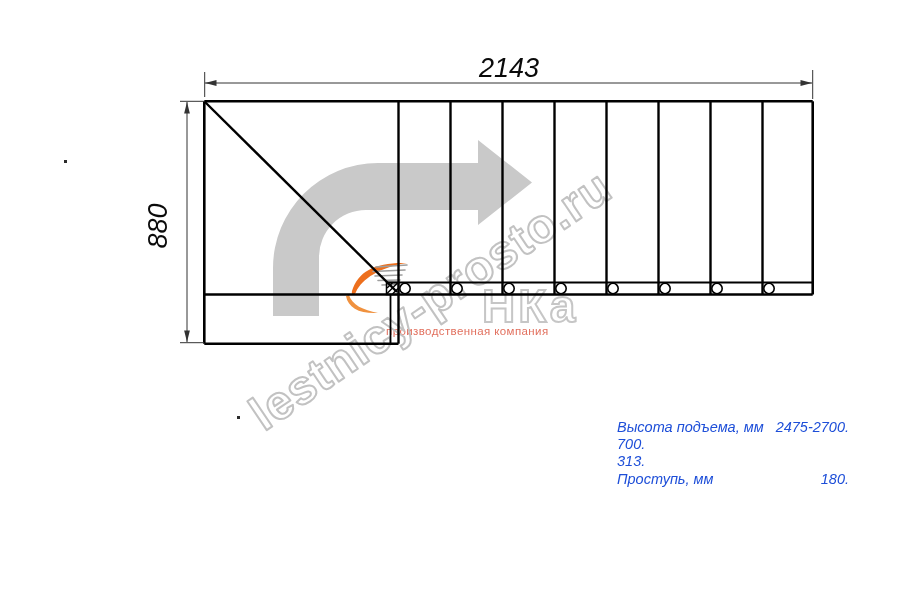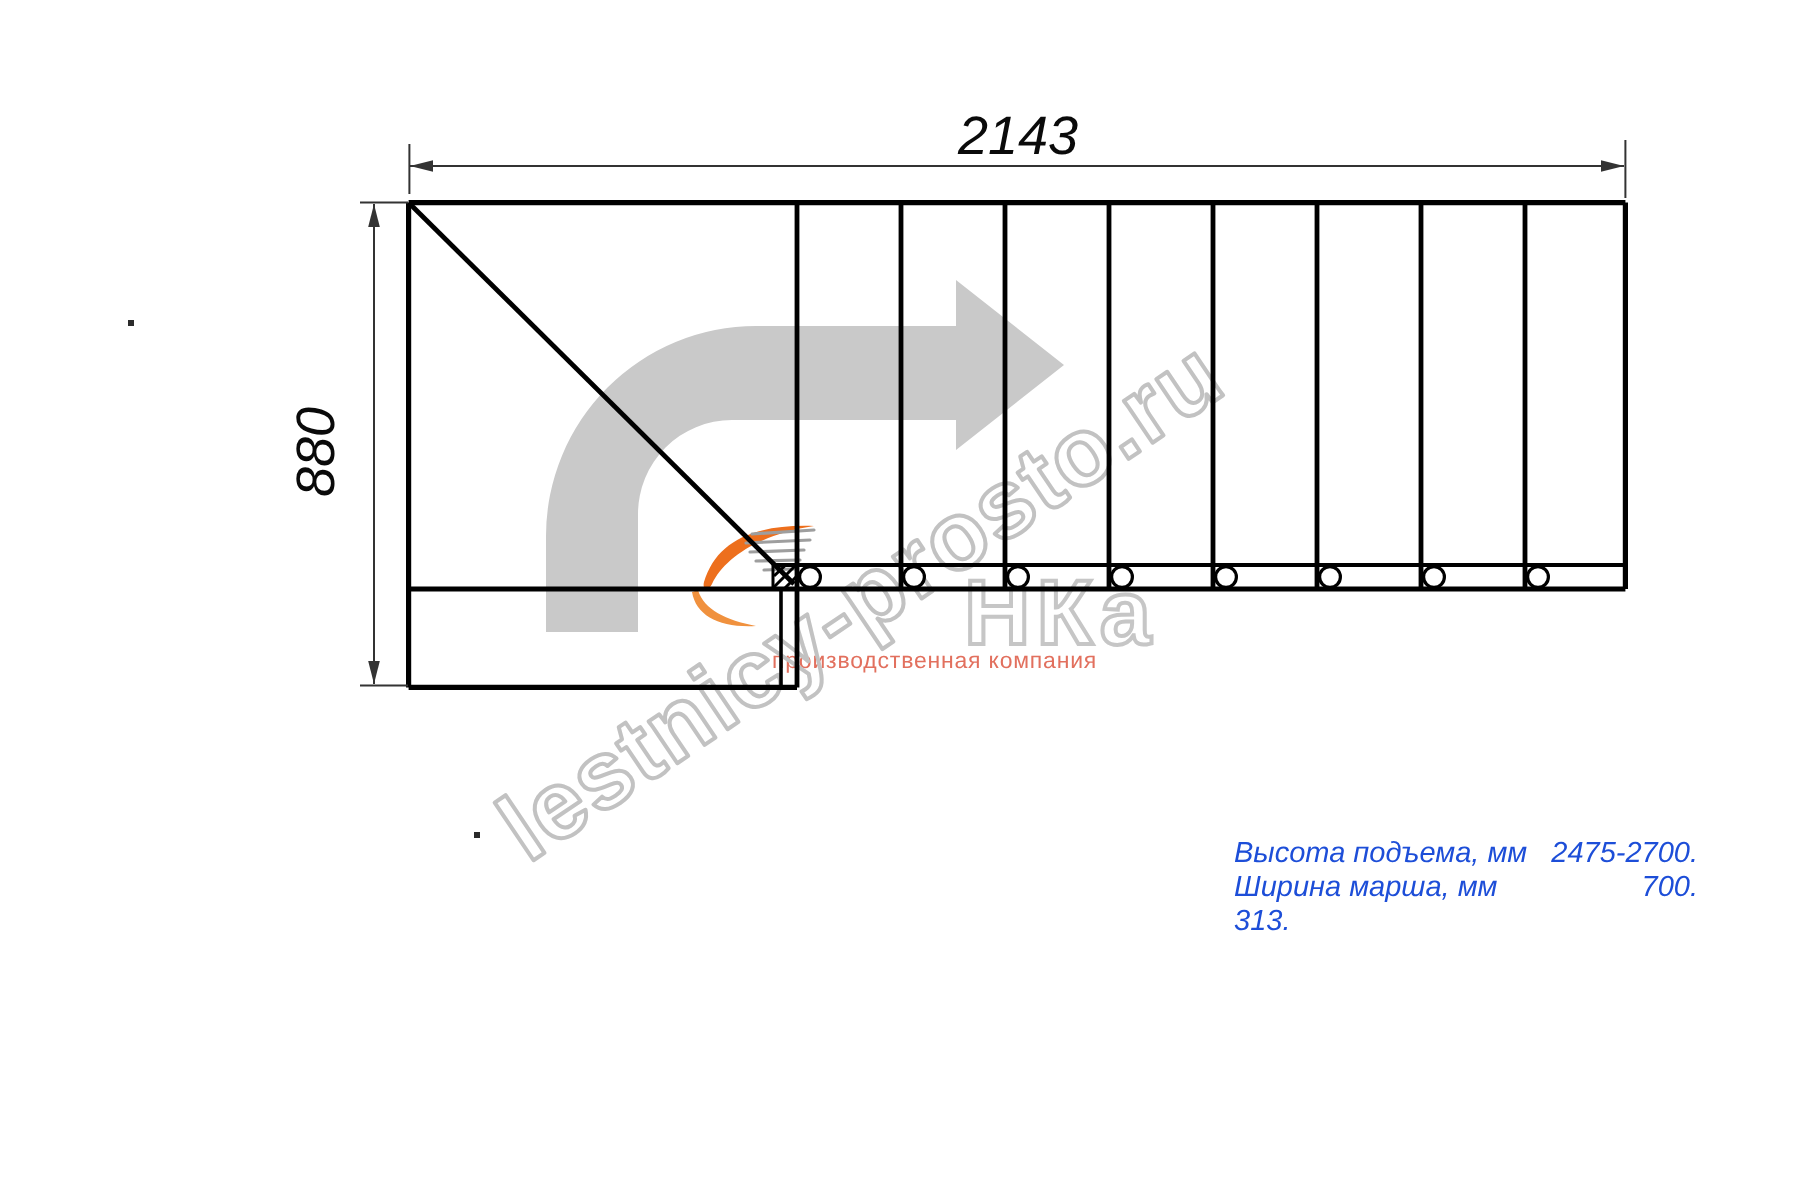--- a/index.html
+++ b/index.html
@@ -109,24 +109,27 @@
       <text transform="translate(167,226) rotate(-90)" text-anchor="middle" font-size="27" font-style="italic" fill="#0a0a0a" stroke="none">880</text>
     </g>
   </svg>
 
   <div class="specs">
     <div class="spec-row">
       <span class="lbl">Высота подъема, мм</span>
       <span class="val">2475-2700.</span>
     </div>
     <div class="spec-row">
-      <span class="lbl">Ширина марша, мм</span>
       <span class="val">700.</span>
     </div>
     <div class="spec-row">
       <span class="val">313.</span>
+    </div>
+    <div class="spec-row">
+      <span class="lbl">Проступь, мм</span>
+      <span class="val">180.</span>
     </div>
   </div>
 
   <div class="speck" style="left:64px;top:160px;"></div>
   <div class="speck" style="left:237px;top:416px;"></div>
 
 </div>
 
 </body></html>

